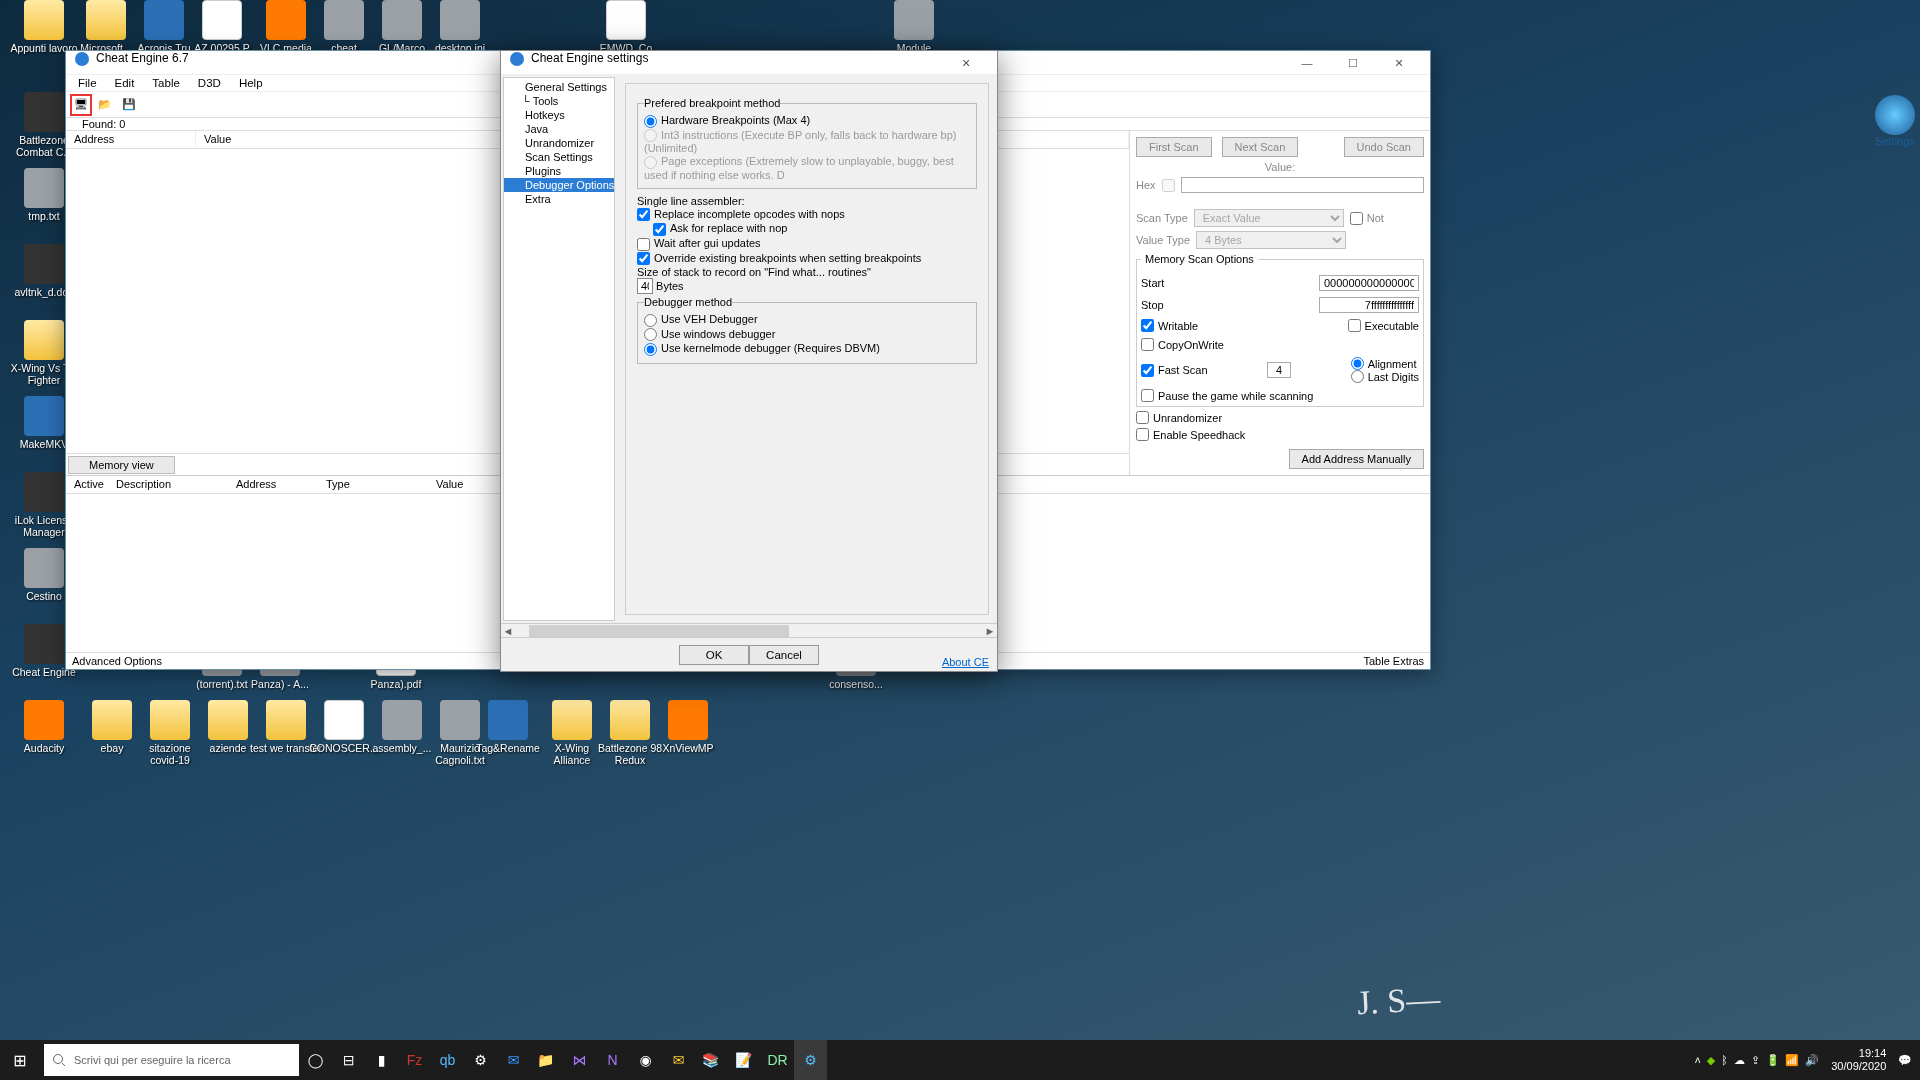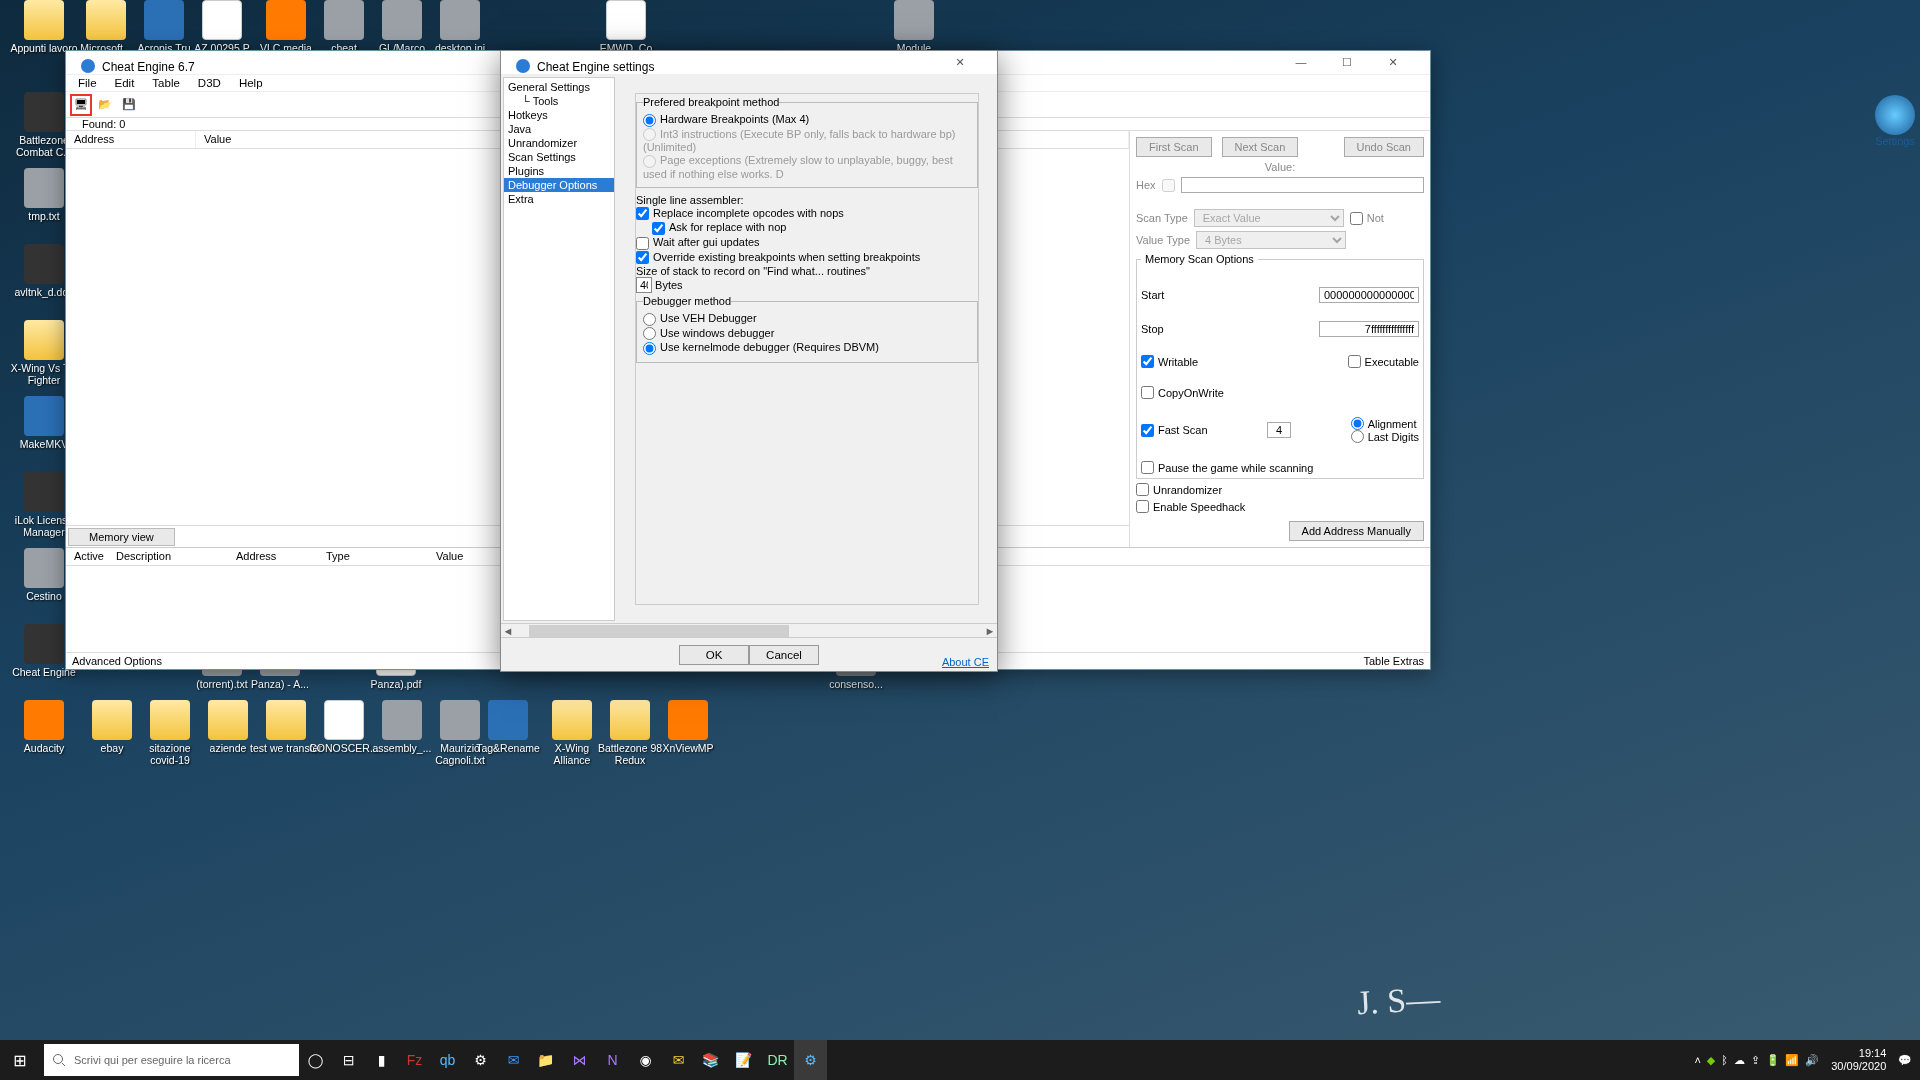--- a/index.html
+++ b/index.html
@@ -21,21 +21,21 @@
 .taskbar { position: absolute; bottom: 0; left: 0; right: 0; height: 40px; background: #1c1c1c; display: flex; align-items: center; color: #fff; }
 .taskbar .start { width: 40px; height: 40px; display:flex; align-items:center; justify-content:center; font-size:16px; }
 .taskbar .search { width: 255px; height: 32px; background: #fff; color: #666; display:flex; align-items:center; padding:0 8px; margin-left:4px; border-radius:0; }
 .taskbar .search svg { margin-right:8px; }
 .taskbar .tbtn { width: 33px; height: 40px; display:flex; align-items:center; justify-content:center; font-size:14px; }
 .taskbar .tray { margin-left: auto; display:flex; align-items:center; padding-right:8px; gap:6px; font-size:10.5px; }
 .taskbar .clock { text-align:right; line-height:13px; padding:0 6px; }
 
 
 .win-main { position: absolute; left: 65px; top: 50px; width: 1366px; height: 620px; background: #fff; border: 1px solid #6b8fa3; box-shadow: 0 4px 20px rgba(0,0,0,.4); display:flex; flex-direction:column; }
-.titlebar { height: 24px; background: #fff; display:flex; align-items:flex-end; padding:0 14px; border-bottom:1px solid #eee; }
+.titlebar { height: 24px; background: #fff; display:flex; align-items:flex-start; padding:0 8px; border-bottom:1px solid #eee; }
 .titlebar .ticon { width:16px; height:16px; margin-right:6px; }
 .titlebar .ttl { flex:1; font-size:12px; }
 .titlebar .wbtn { width:46px; height:24px; display:flex; align-items:center; justify-content:center; color:#555; }
 .menubar { height: 20px; display:flex; align-items:center; padding:0 4px; gap: 2px; border-bottom:1px solid #eee; }
 .menubar span { padding:2px 8px; font-size:11.5px; }
 .toolbar { height: 26px; display:flex; align-items:center; padding:2px 4px; gap:2px; border-bottom:1px solid #ddd; }
 .toolbar .tb { width:22px; height:22px; border:1px solid transparent; display:flex; align-items:center; justify-content:center; }
 .toolbar .tb.red { border:2px solid #e33; }
 .found { height:16px; padding:0 16px; font-size:11px; border-bottom:1px solid #ddd; }
 .mid { flex:1; display:flex; }
@@ -51,37 +51,37 @@
 .advopt { height:20px; border-top:1px solid #ddd; display:flex; align-items:center; padding:2px 6px; font-size:11px; justify-content:space-between; }
 
 .rightpane { width: 300px; padding:6px; display:flex; flex-direction:column; gap:4px; }
 .rightpane .row { display:flex; align-items:center; gap:6px; font-size:11px; }
 .rightpane button { padding:3px 12px; font-size:11px; background:#e9e9e9; border:1px solid #aaa; color:#888; }
 .rightpane button.en { color:#000; }
 .rightpane input[type=text] { border:1px solid #aaa; padding:1px 4px; font-size:11px; }
 .rightpane select { border:1px solid #aaa; padding:1px 4px; font-size:11px; background:#e9e9e9; width:150px; }
 .mso { border:1px solid #ccc; padding:4px; font-size:11px; }
 .mso legend { font-size:11px; padding:0 4px; }
-.msorow { display:flex; justify-content:space-between; align-items:center; margin:18px 0; }
+.msorow { display:flex; justify-content:space-between; align-items:center; margin:6px 0; }
 .smallin { width:100px; text-align:right; }
 label.ck { display:flex; align-items:center; gap:4px; font-size:11px; }
 
 
 .settingsbadge { position:absolute; right:5px; top:95px; text-align:center; color:#1b5c99; font-size:10px; }
 .settingsbadge .ci { width:40px; height:40px; border-radius:50%; background:radial-gradient(#6cf,#1b5c99); margin:0 auto; }
 
 
 .win-settings { position:absolute; left:500px; top:50px; width:498px; height:622px; background:#f0f0f0; border:1px solid #888; box-shadow:0 6px 30px rgba(0,0,0,.5); display:flex; flex-direction:column; z-index:100; }
 .win-settings .titlebar { background:#fff; }
 .sbody { flex:1; display:flex; overflow:hidden; }
 .stree { width:112px; background:#fff; border:1px solid #ccc; margin:2px; padding-top:2px; font-size:11px; overflow:hidden; }
-.stree .node { padding:1px 4px; white-space:nowrap; }
+.stree .node { padding:1px 21px; white-space:nowrap; }
 .stree .node.child { padding-left:18px; }
 .stree .node.sel { background:#2a7cd4; color:#fff; }
-.spanel { flex:1; margin:18px; background:#f0f0f0; border:1px solid #ccc; padding:0; font-size:11px; overflow-x:auto; }
+.spanel { flex:1; margin:8px; background:#f0f0f0; border:1px solid #ccc; padding:11px; font-size:11px; overflow-x:auto; }
 .spanel fieldset { border:1px solid #bbb; margin:2px 0 6px; padding:4px 6px 6px; }
 .spanel legend { font-size:11px; }
 .spanel label { display:block; margin:1px 0; }
 .spanel input[type=radio], .spanel input[type=checkbox] { margin-right:4px; vertical-align:middle; }
 .spanel .dis { color:#9a9a9a; }
 .sstack input { width:16px; border:1px solid #888; text-align:right; padding:1px 3px; }
 .sfooter { height:34px; border-top:1px solid #ccc; display:flex; align-items:center; justify-content:center; position:relative; }
 .sfooter button { width:70px; padding:3px 0; background:#e9e9e9; border:1px solid #999; font-size:11.5px; }
 .sfooter .abt { position:absolute; right:8px; bottom:3px; color:#0066cc; text-decoration:underline; }
 .hscroll { height:14px; border-top:1px solid #ccc; background:#f0f0f0; display:flex; align-items:center; }

